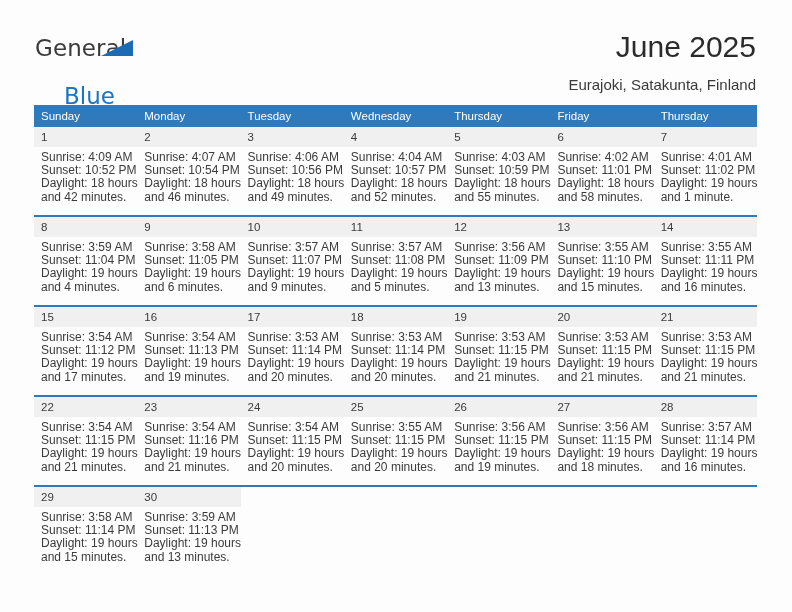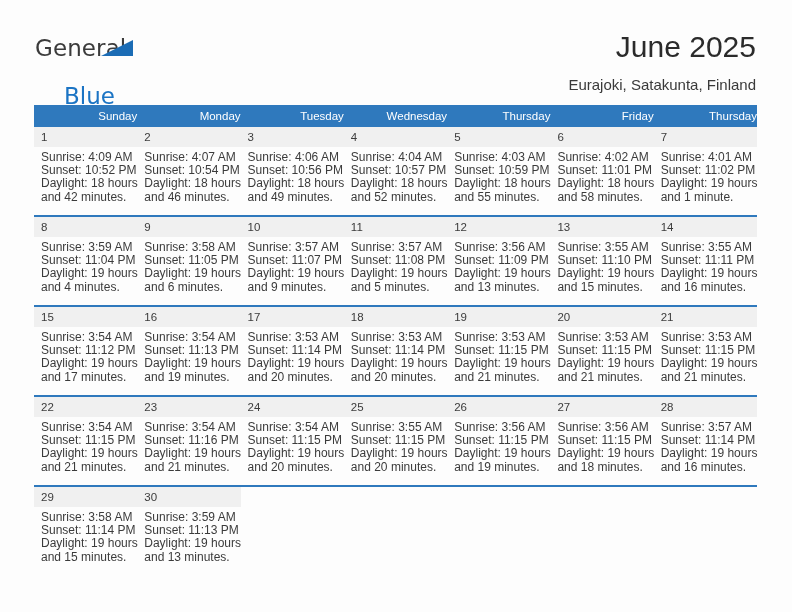--- a/index.html
+++ b/index.html
@@ -98,21 +98,21 @@
     top: 105px;
     width: 723px;
     border-collapse: collapse;
     table-layout: fixed;
   }
   .calendar th {
     background: #2f79bd;
     color: #ffffff;
     font-size: 11.5px;
     font-weight: 400;
-    text-align: right;
+    text-align: left;
     padding: 5px 0 5px 7px;
     height: 10px;
     border: none;
   }
   .calendar td {
     vertical-align: top;
     padding: 0;
     border: none;
     border-top: 2px solid #2f79bd;
     width: 103.28px;

